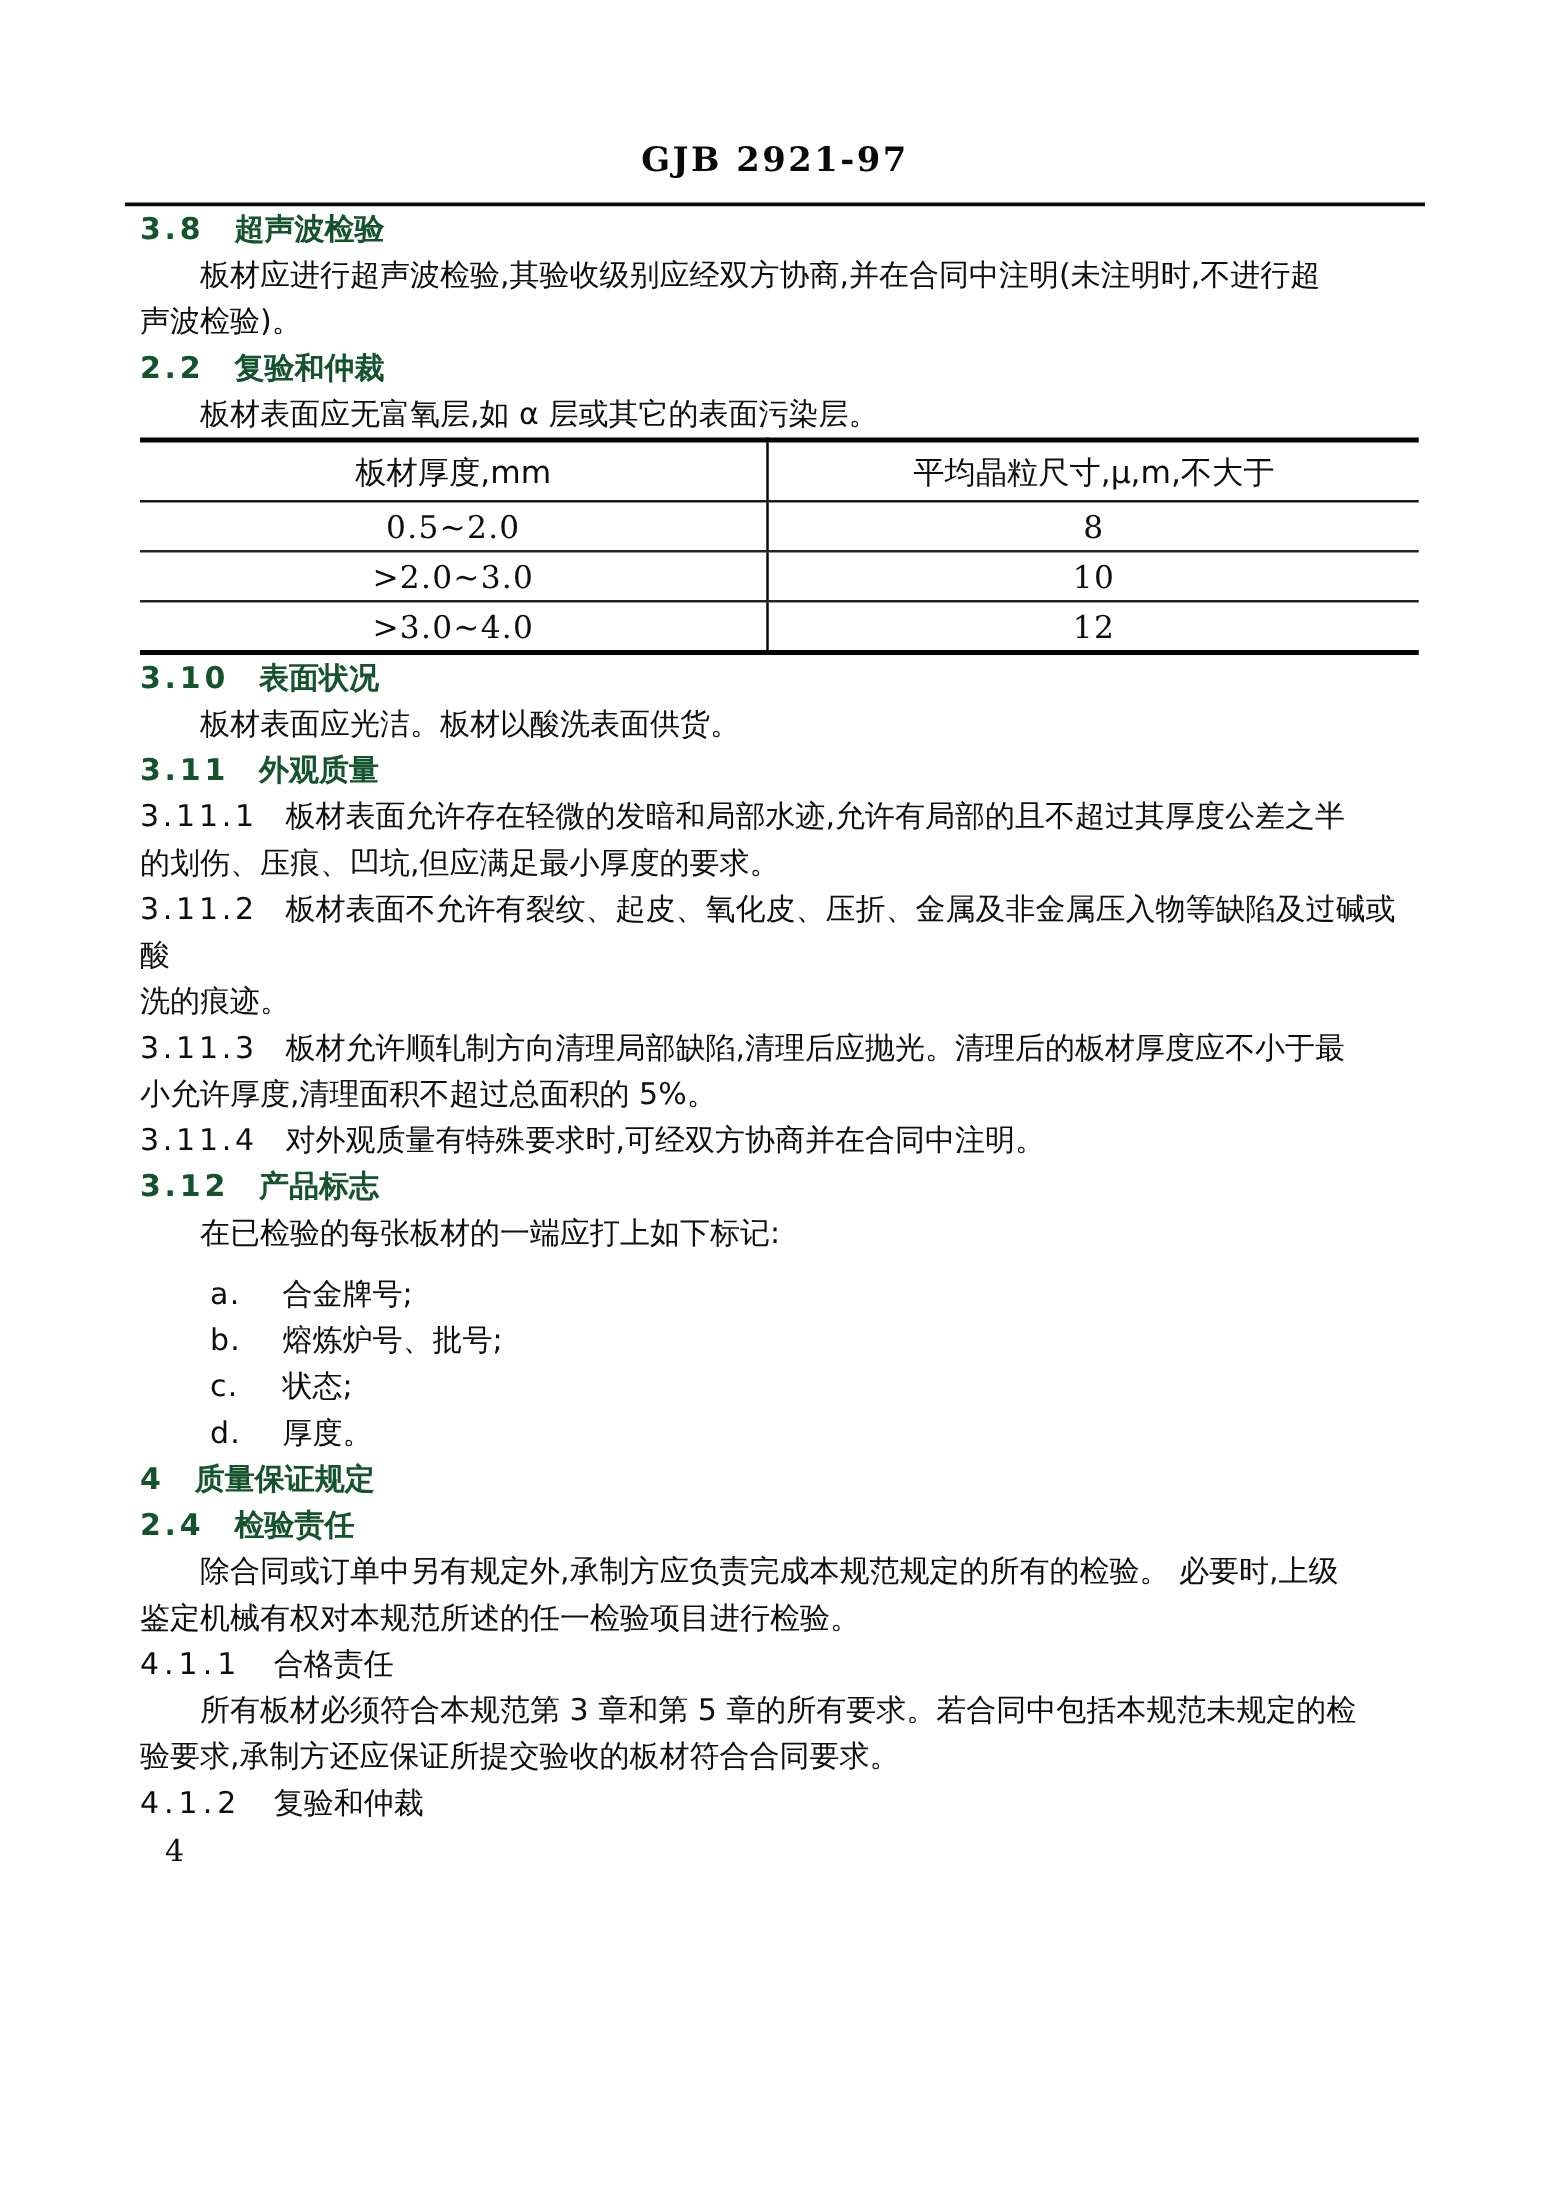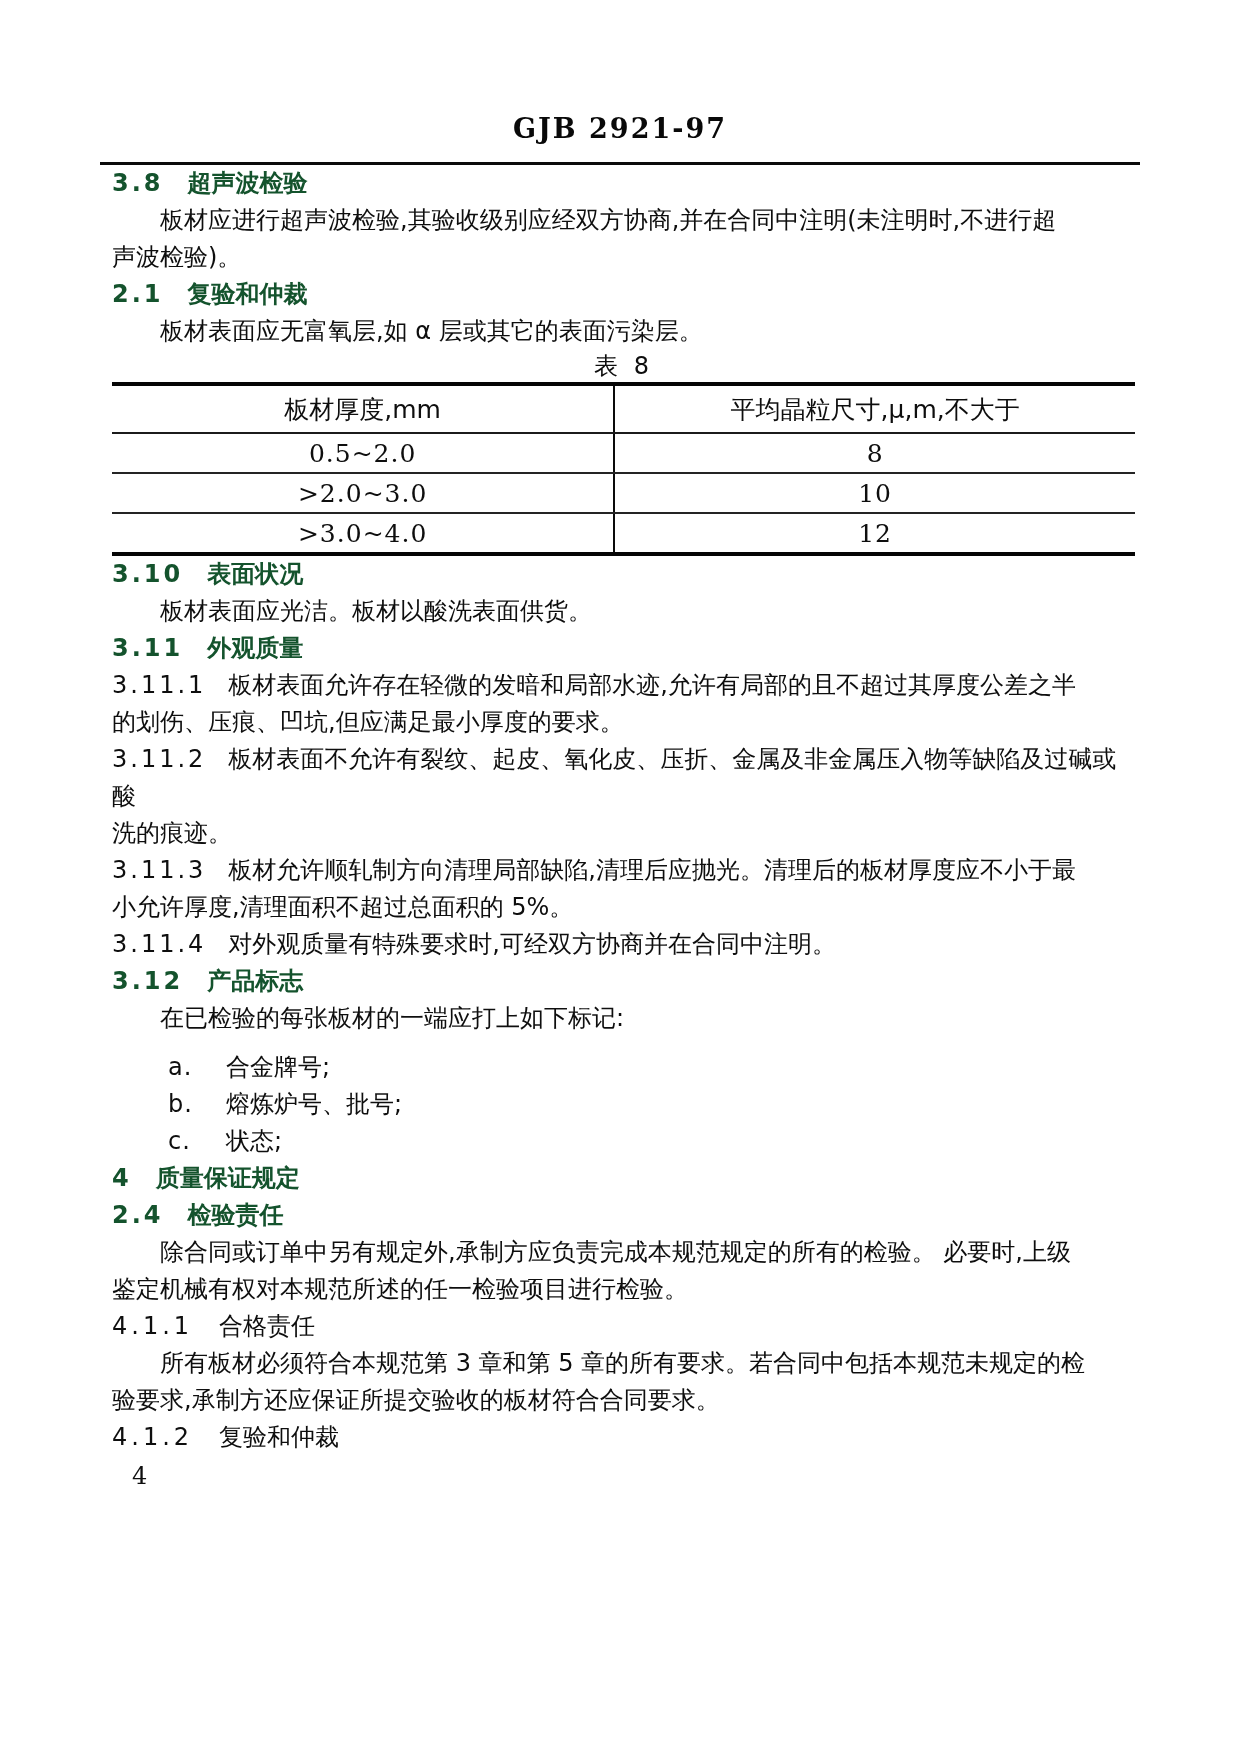--- a/index.html
+++ b/index.html
@@ -103,25 +103,24 @@
 
   <div class="content">
 
     <p class="h-section h38">
       <span class="num">3.8</span><span>超声波检验</span>
     </p>
     <p class="pre indent">板材应进行超声波检验,其验收级别应经双方协商,并在合同中注明(未注明时,不进行超
 声波检验)。</p>
 
     <p class="h-section">
-      <span class="num">2.1</span><span>复验和仲裁</span>
+      <span class="num">2.2</span><span>复验和仲裁</span>
     </p>
     <p class="pre indent">板材表面应无富氧层,如 α 层或其它的表面污染层。</p>
 
-    <p class="tbl-caption">表 8</p>
 
     <table class="tbl8">
       <thead>
         <tr>
           <th>板材厚度,mm</th>
           <th>平均晶粒尺寸,μ,m,不大于</th>
         </tr>
       </thead>
       <tbody>
         <tr>
@@ -171,20 +170,23 @@
     <div class="list">
       <p class="list-item">
         <span class="li-label">a.</span><span>合金牌号;</span>
       </p>
       <p class="list-item">
         <span class="li-label">b.</span><span>熔炼炉号、批号;</span>
       </p>
       <p class="list-item">
         <span class="li-label">c.</span><span>状态;</span>
       </p>
+      <p class="list-item">
+        <span class="li-label">d.</span><span>厚度。</span>
+      </p>
     </div>
 
     <p class="h-section h4">
       <span class="num">4</span><span>质量保证规定</span>
     </p>
 
     <p class="h-section h41">
       <span class="num">2.4</span><span>检验责任</span>
     </p>
     <p class="pre indent">除合同或订单中另有规定外,承制方应负责完成本规范规定的所有的检验。 必要时,上级

